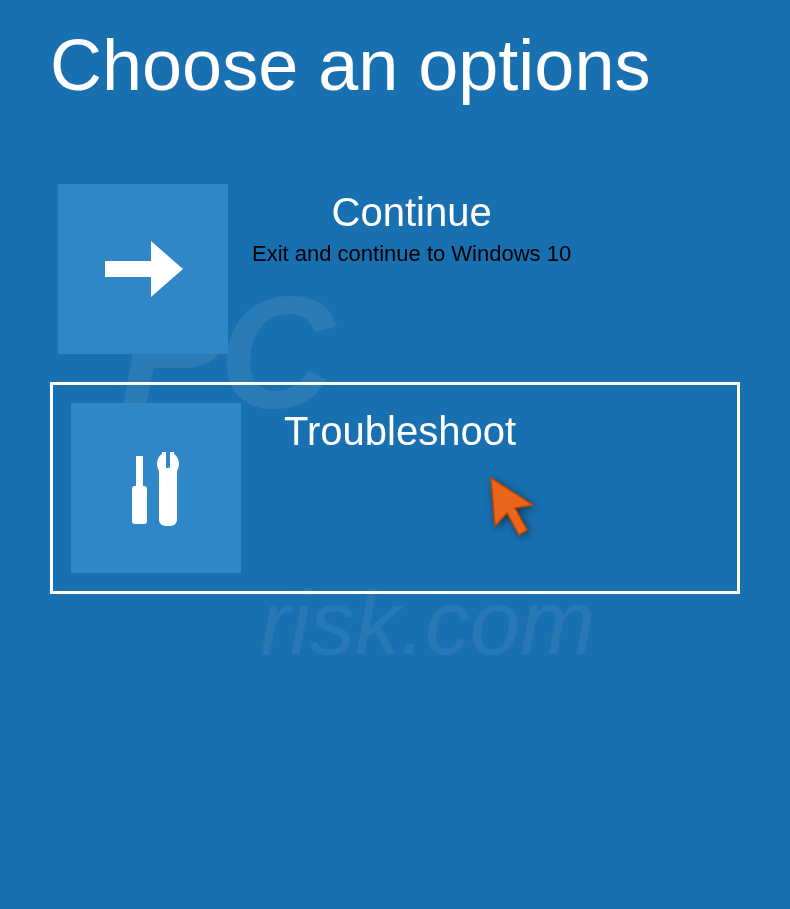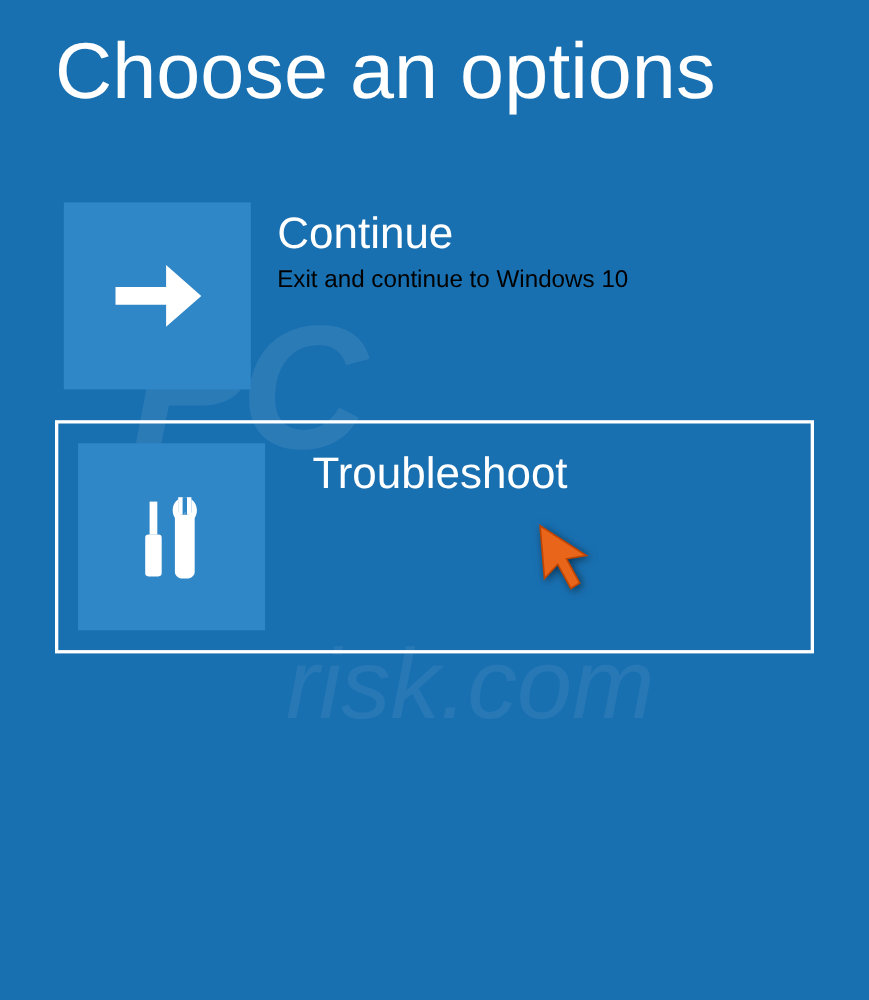--- a/index.html
+++ b/index.html
@@ -25,20 +25,21 @@
     .options-container {
       padding: 70px 50px 0 50px;
     }
     .option-item {
       display: flex;
       align-items: flex-start;
       padding: 8px;
       margin-bottom: 20px;
       cursor: pointer;
       position: relative;
+      text-align: center;
     }
     .option-item.selected {
       border: 3px solid #ffffff;
       padding: 18px;
       gap: 19px;
     }
     .option-icon-box {
       width: 170px;
       height: 170px;
       background: #2f87c8;

